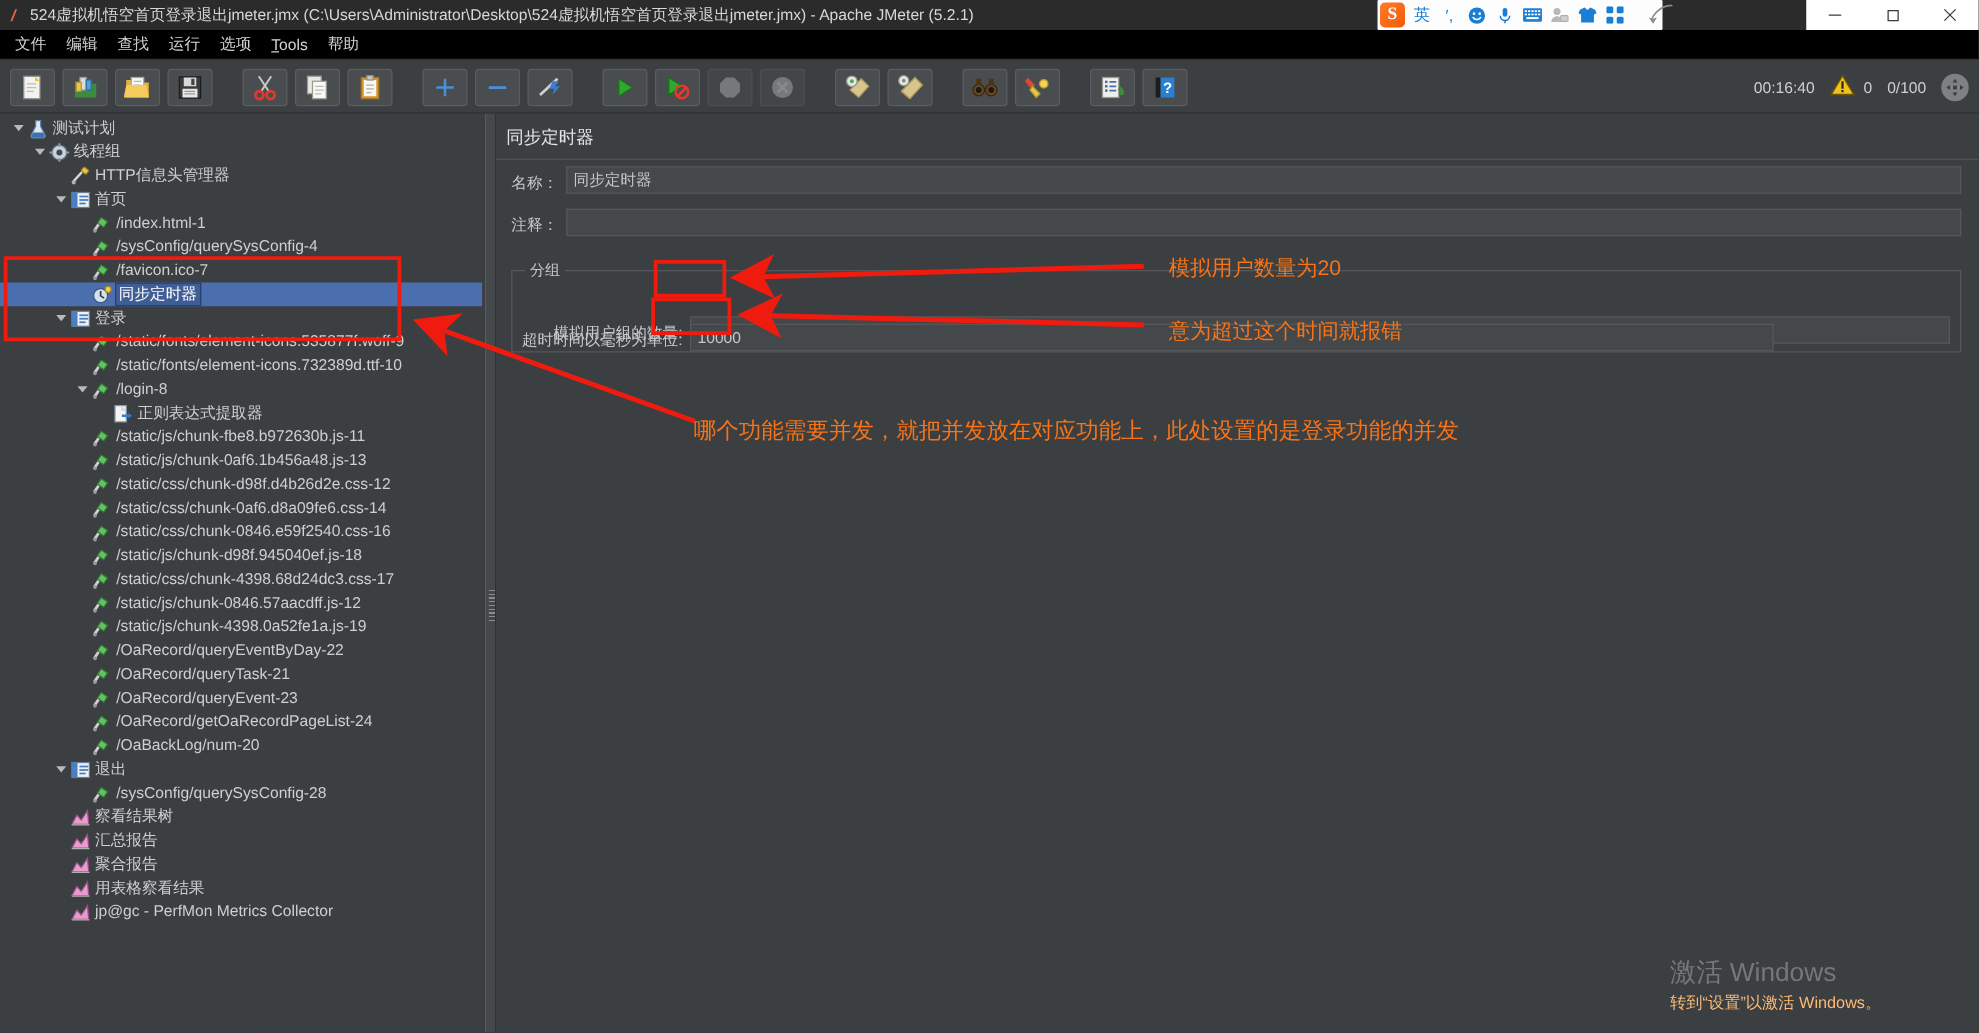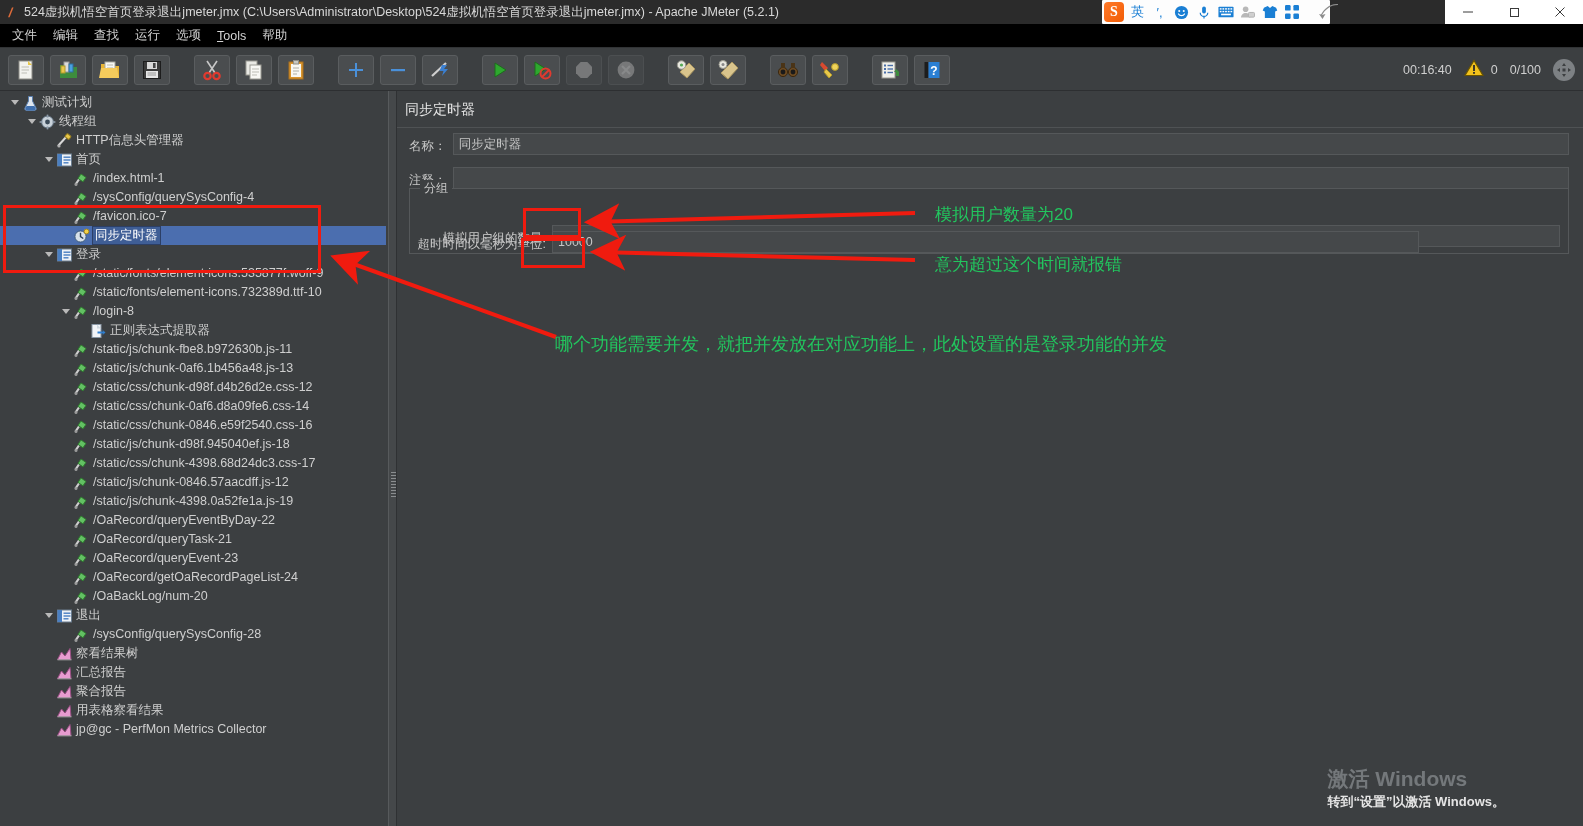--- a/index.html
+++ b/index.html
@@ -195,36 +195,36 @@
   .group-legend {
     position: absolute; left: 10px; top: -9px; background: #3c3f41;
     padding: 0 4px; font-size: 12px; color: #c8c8c8;
   }
 
   
   .anno-box {
     position: absolute; border: 3px solid #f01b0f; pointer-events: none;
   }
   .anno-text {
-    position: absolute; color: #22c55e; font-size: 17px;
+    position: absolute; color: #f97316; font-size: 17px;
     white-space: nowrap; font-weight: 500;
   }
   .anno-text.big { font-size: 18px; }
   svg.anno-svg {
     position: absolute; left: 0; top: 0; width: 1583px; height: 826px;
     pointer-events: none; overflow: visible;
   }
 
   
   .wm {
     position: absolute; right: 78px; bottom: 14px; text-align: left;
-    color: #6f7275; user-select: none; font-weight: bold;
+    color: #6f7275; user-select: none;
   }
   .wm-1 { font-size: 21px; line-height: 27px; color: #74787b;}
-  .wm-2 { font-size: 13px; line-height: 20px; color: #e5e5e5;}
+  .wm-2 { font-size: 13px; line-height: 20px; color: #fdba74;}
 </style>
 </head>
 <body>
 
 <div id="app">
 
   <div class="titlebar">
     <div class="tb-icon">/</div>
     <div class="tb-title">524虚拟机悟空首页登录退出jmeter.jmx (C:\Users\Administrator\Desktop\524虚拟机悟空首页登录退出jmeter.jmx) - Apache JMeter (5.2.1)</div>
   </div>
@@ -958,21 +958,21 @@
     <div class="frow" style="top:42px; left:12px; width:1160px;">
       <div class="flabel" style="width:44px;">名称：</div>
       <div class="finput" style="width:1120px;">同步定时器</div>
     </div>
 
     <div class="frow" style="top:76px; left:12px; width:1160px;">
       <div class="flabel" style="width:44px;">注释：</div>
       <div class="finput" style="width:1120px;"></div>
     </div>
 
-    <div class="group-box" style="left:12px; top:97px; width:1160px; height:66px;">
+    <div class="group-box" style="left:12px; top:125px; width:1160px; height:66px;">
       <div class="group-legend">分组</div>
 
       <div class="frow" style="top:12px; left:0px; width:1158px;margin-top:24px;">
         <div class="flabel" style="width:142px; text-align:right; padding-right:6px;">模拟用户组的数量:</div>
         <div class="finput" style="width:1008px;">20</div>
       </div>
 
       <div class="frow" style="top:42px; left:0px; width:1158px;">
         <div class="flabel" style="width:142px; text-align:right; padding-right:6px;">超时时间以毫秒为单位:</div>
         <div class="finput" style="width:867px;">10000</div>

